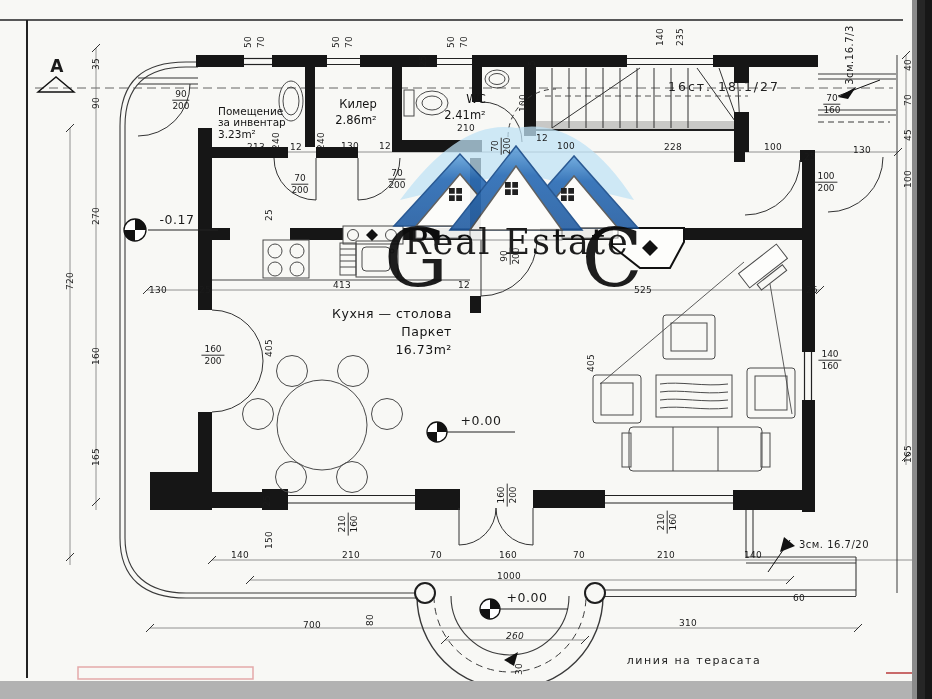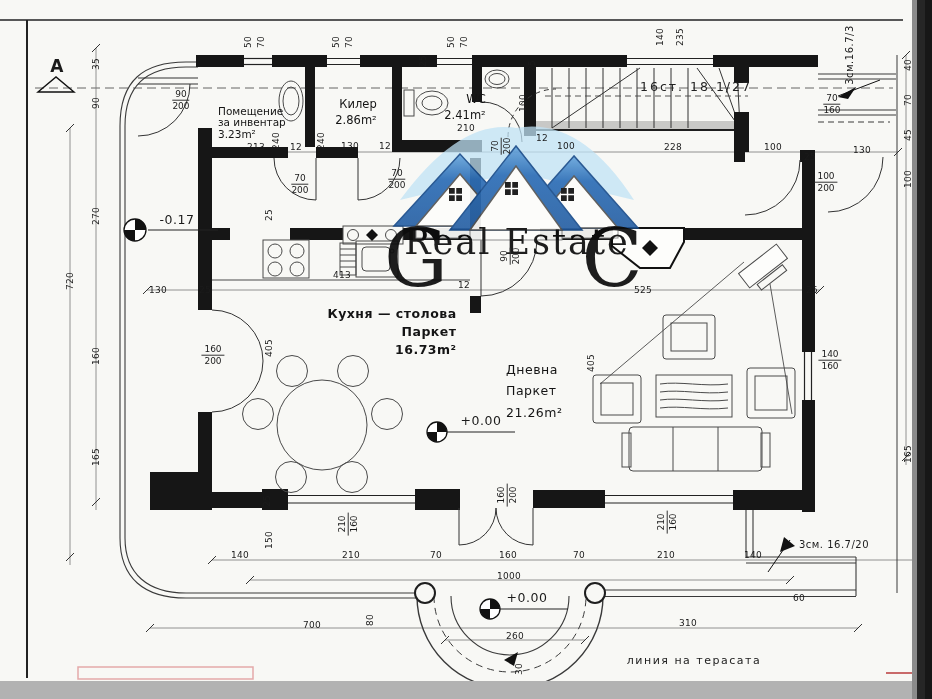--- a/index.html
+++ b/index.html
@@ -342,47 +342,47 @@
       <span class="lbl" style="left: 296px; top: 147px;">12</span>
       <span class="lbl rot" style="left: 321px; top: 141px;">240</span>
       <span class="lbl" style="left: 350px; top: 146px;">130</span>
       <span class="lbl" style="left: 385px; top: 146px;">12</span>
       <span class="lbl" style="left: 542px; top: 138px;">12</span>
       <span class="lbl" style="left: 566px; top: 146px;">100</span>
       <span class="lbl" style="left: 673px; top: 147px;">228</span>
       <span class="lbl" style="left: 773px; top: 147px;">100</span>
       <span class="lbl" style="left: 810px; top: 157px;">25</span>
       <span class="lbl" style="left: 862px; top: 150px;">130</span>
-      <span class="lbl stair" style="left: 696px; top: 86px;">16ст. 18.1/27</span>
+      <span class="lbl stair" style="left: 724px; top: 86px;">16ст. 18.1/27</span>
       <span class="lbl rot" style="left: 523px; top: 103px;">100</span>
       <span class="lbl" style="left: 466px; top: 128px;">210</span>
       <span class="lbl rot" style="left: 269px; top: 215px;">25</span>
       <span class="lbl" style="left: 158px; top: 290px;">130</span>
       <span class="lbl" style="left: 205px; top: 290px;">25</span>
-      <span class="lbl" style="left: 342px; top: 275px;">413</span>
+      <span class="lbl" style="left: 342px; top: 285px;">413</span>
       <span class="lbl" style="left: 464px; top: 285px;">12</span>
       <span class="lbl" style="left: 643px; top: 290px;">525</span>
       <span class="lbl" style="left: 812px; top: 290px;">25</span>
       <span class="lbl rot" style="left: 269px; top: 348px;">405</span>
       <span class="lbl rot" style="left: 591px; top: 363px;">405</span>
       <span class="lbl rot" style="left: 267px; top: 501px;">25</span>
       <span class="lbl rot" style="left: 269px; top: 540px;">150</span>
       <span class="lbl" style="left: 240px; top: 555px;">140</span>
       <span class="lbl" style="left: 351px; top: 555px;">210</span>
       <span class="lbl" style="left: 436px; top: 555px;">70</span>
       <span class="lbl" style="left: 508px; top: 555px;">160</span>
       <span class="lbl" style="left: 579px; top: 555px;">70</span>
       <span class="lbl" style="left: 666px; top: 555px;">210</span>
       <span class="lbl" style="left: 753px; top: 555px;">140</span>
       <span class="lbl" style="left: 509px; top: 576px;">1000</span>
       <span class="lbl" style="left: 312px; top: 625px;">700</span>
       <span class="lbl rot" style="left: 370px; top: 620px;">80</span>
       <span class="lbl" style="left: 688px; top: 623px;">310</span>
       <span class="lbl" style="left: 799px; top: 598px;">60</span>
-      <span class="lbl" style="left: 515px; top: 636px;">260</span>
+      <span class="lbl" style="left: 515px; top: 636px; font-style: italic;">260</span>
       <span class="lbl rot" style="left: 519px; top: 669px;">30</span>
       <span class="lbl slope" style="left: 834px; top: 544px;">3см. 16.7/20</span>
       <span class="lbl terr" style="left: 694px; top: 660px;">линия на терасата</span>
       <span class="lbl lvl" style="left: 177px; top: 219px;">-0.17</span>
       <span class="lbl lvl" style="left: 481px; top: 420px;">+0.00</span>
       <span class="lbl lvl" style="left: 527px; top: 597px;">+0.00</span>
       <span class="frac" style="left: 181px; top: 100px;">
         <span class="num">90</span>
         <span>200</span>
       </span>
@@ -436,24 +436,19 @@
         <span>3.23m²</span>
       </div>
       <div class="room r-md" style="left: 356px; top: 97px;">
         <span>Килер</span>
         <span>2.86m²</span>
       </div>
       <div class="room r-md" style="left: 465px; top: 92px;">
         <span>W​C</span>
         <span>2.41m²</span>
       </div>
-      <div class="room r-lg" style="left: 392px; top: 305px; font-weight: bold;">
+      <div class="room r-lg" style="left: 392px; top: 305px;">
         <span>Кухня — столова</span>
         <span>Паркет</span>
         <span>16.73m²</span>
       </div>
-      <div class="room r-lg r-left r-wide" style="left: 506px; top: 359px;">
-        <span>Дневна</span>
-        <span>Паркет</span>
-        <span>21.26m²</span>
-      </div>
     </div>
 </div>
 
 </body></html>

